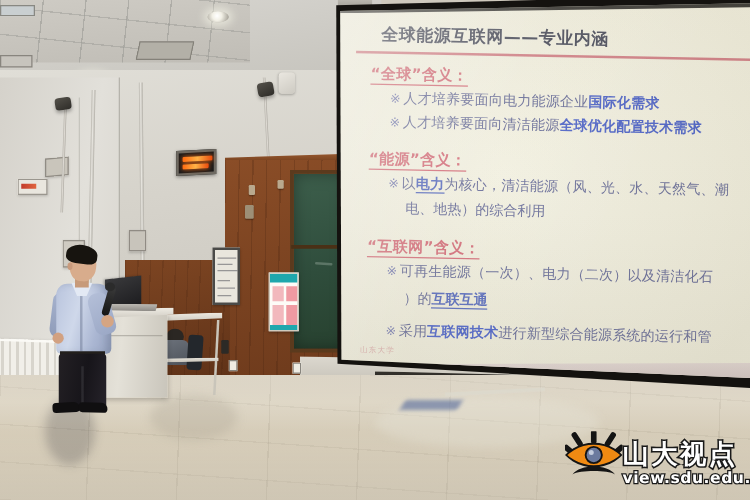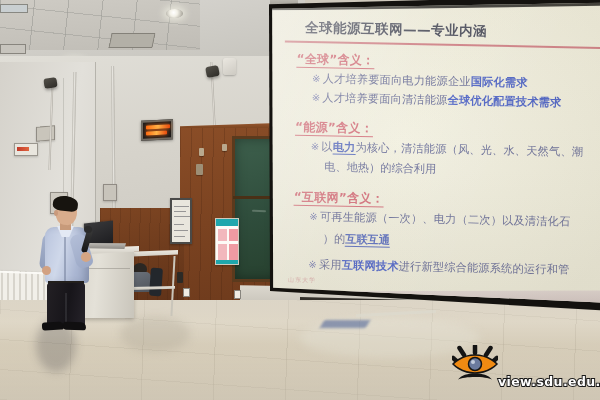--- a/index.html
+++ b/index.html
@@ -666,16 +666,17 @@
         <line x1="24" y1="20" x2="15" y2="6"></line>
         <line x1="68" y1="20" x2="77" y2="6"></line>
         <line x1="10" y1="33" x2="2" y2="26"></line>
         <line x1="82" y1="33" x2="90" y2="26"></line>
       </g>
       <path d="M46 20 C 74 20, 90 38, 90 38 C 90 38, 74 56, 46 56 C 18 56, 2 38, 2 38 C 2 38, 18 20, 46 20 Z" fill="#f08a12" stroke="#141414" stroke-width="3"></path>
       <circle cx="46" cy="38" r="13" fill="#6b7a9e" stroke="#141414" stroke-width="3"></circle>
       <circle cx="42" cy="34" r="4" fill="#c3ccdd"></circle>
       <path d="M12 69 C 24 52, 68 52, 80 69 C 68 62, 24 62, 12 69 Z" fill="#141414"></path>
     </svg>
+    <div class="logo-text">山大视点</div>
     <div class="logo-url">view.sdu.edu.cn</div>
   </div>
 
 </div>
 
 </body></html>

